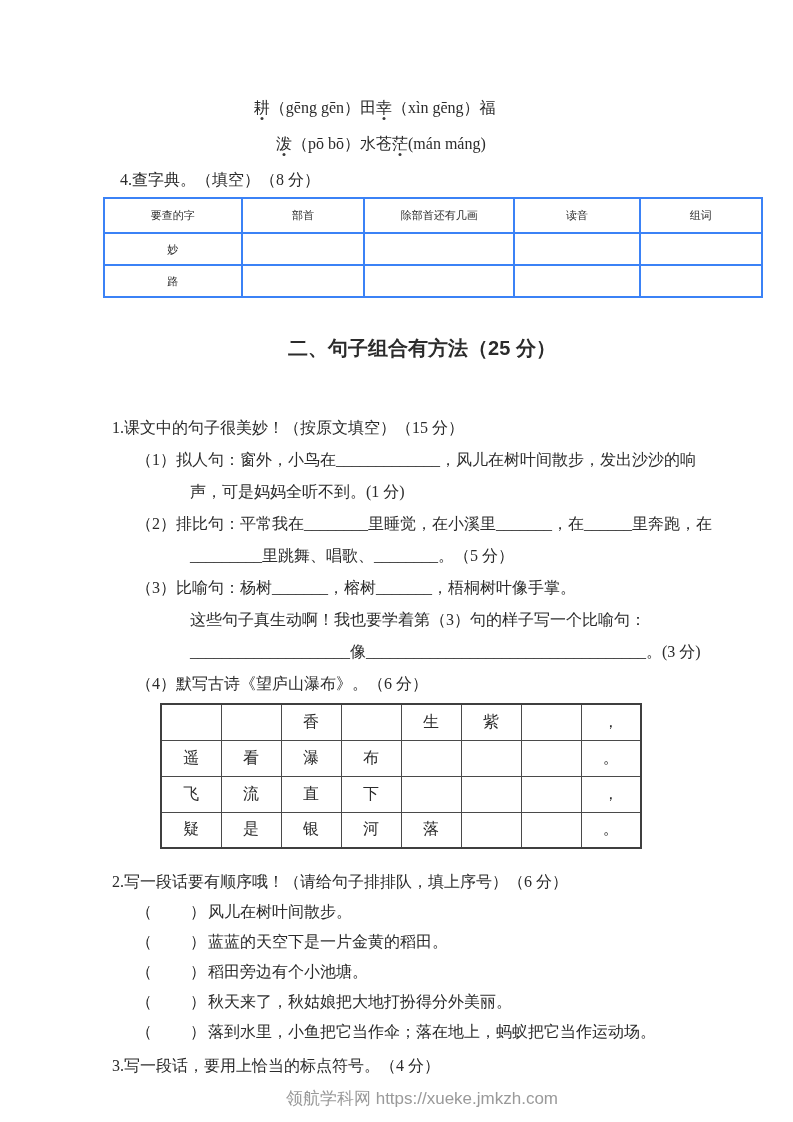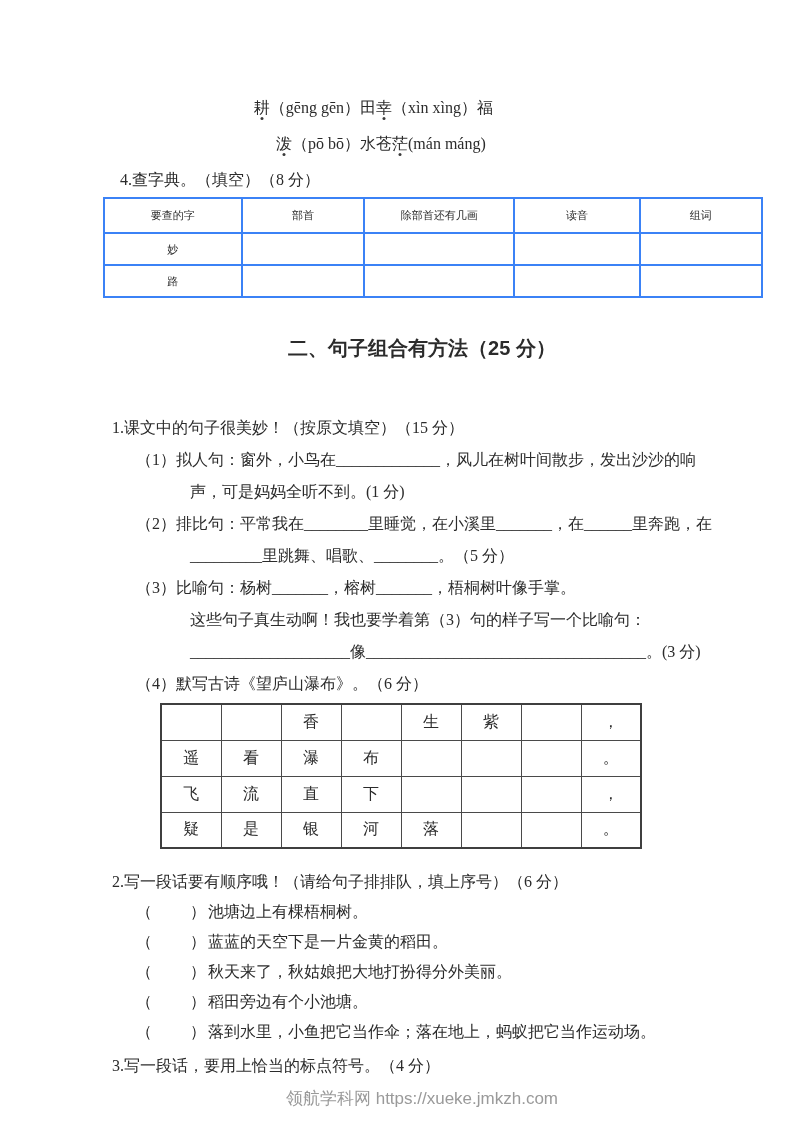--- a/index.html
+++ b/index.html
@@ -92,21 +92,21 @@
     font-size: 17px;
   }
 </style>
 </head>
 <body>
 
 <div class="page">
 
   <div class="pron-row">
     <span class="pron-cell1 line"><span></span><span class="emph">耕</span><span>（gēng  gēn）田</span></span>
-    <span class="pron-cell2 line"><span></span><span class="emph">幸</span><span>（xìn  xìng）福</span></span>
+    <span class="pron-cell2 line"><span></span><span class="emph">幸</span><span>（xìn  gēng）福</span></span>
   </div>
   <div class="pron-row">
     <span class="pron-cell1 line"><span></span><span class="emph">泼</span><span>（pō  bō）水</span></span>
     <span class="pron-cell2 line"><span>苍</span><span class="emph">茫</span><span>(mán  máng)</span></span>
   </div>
 
   <div class="q4-title line">4.查字典。（填空）（8 分）</div>
   <table class="dict-table">
     <tbody>
         <tr>
@@ -184,23 +184,23 @@
       <td>河</td>
       <td>落</td>
       <td></td>
       <td></td>
       <td>。</td>
     </tr>
   </tbody>
     </table>
 
   <div class="q2-title line">2.写一段话要有顺序哦！（请给句子排排队，填上序号）（6 分）</div>
-  <div class="q2-item"><span class="q2-bracket">（　　）</span><span>池塘边上有棵梧桐树。</span></div>
+  <div class="q2-item"><span class="q2-bracket">（　　）</span><span>风儿在树叶间散步。</span></div>
   <div class="q2-item"><span class="q2-bracket">（　　）</span><span>蓝蓝的天空下是一片金黄的稻田。</span></div>
+  <div class="q2-item"><span class="q2-bracket">（　　）</span><span>稻田旁边有个小池塘。</span></div>
   <div class="q2-item"><span class="q2-bracket">（　　）</span><span>秋天来了，秋姑娘把大地打扮得分外美丽。</span></div>
-  <div class="q2-item"><span class="q2-bracket">（　　）</span><span>稻田旁边有个小池塘。</span></div>
   <div class="q2-item"><span class="q2-bracket">（　　）</span><span>落到水里，小鱼把它当作伞；落在地上，蚂蚁把它当作运动场。</span></div>
 
   <div class="q3-title line">3.写一段话，要用上恰当的标点符号。（4 分）</div>
 
   <div class="watermark">领航学科网 https://xueke.jmkzh.com</div>
 
 </div>
 
 </body></html>

